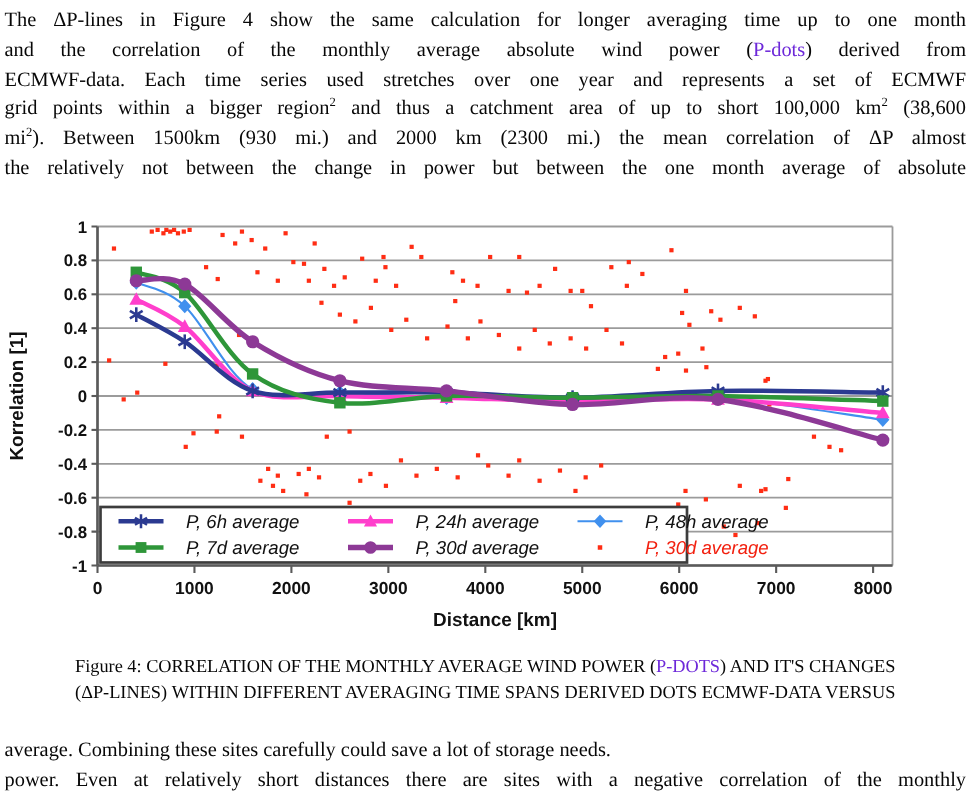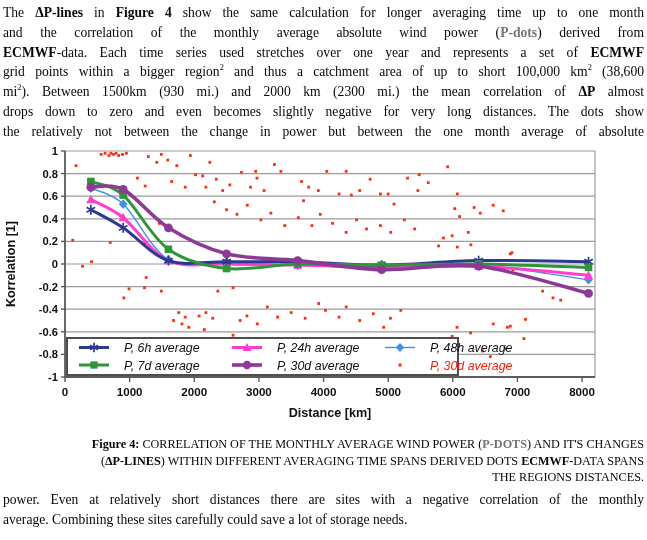--- a/index.html
+++ b/index.html
@@ -7,37 +7,36 @@
     width:647px;height:540px;position:relative;overflow:hidden;
     background:#ffffff;color:#070707;
     font-family:"Liberation Serif", serif;
   }
   .para{position:absolute;left:3px;width:641px;}
   #para-top{top:3px;}
   #caption{top:436px;}
   #para-bottom{top:490px;}
   .t-line{font-size:13.6px;line-height:19.8px;text-align:justify;text-align-last:justify;}
   .t-line.noj{text-align:left;text-align-last:left;}
-  .cap-line{font-size:12.2px;line-height:16.6px;text-align:right;}
-  .seg-b{font-weight:bold;margin-top:44px;}
-  .seg-red{color:#737373;}
+  .cap-line{font-size:12.2px;line-height:16.6px;text-align:center;}
+  .seg-b{font-weight:normal;margin-top:44px;}
+  .seg-red{color:#6d28d9;}
   .seg-sup{vertical-align:super;font-size:0.62em;line-height:0;}
   #figure{position:absolute;left:0;top:141px;width:647px;height:292px;}
   svg text{font-family:"Liberation Sans", sans-serif;}
 </style>
 </head>
 <body>
 
 <div id="para-top" class="para">
     <div class="t-line"><span>The </span><span class="seg-b">ΔP-lines</span><span> in </span><span class="seg-b">Figure 4</span><span> show the same calculation for longer averaging time up to one month</span></div>
     <div class="t-line"><span>and the correlation of the monthly average absolute wind power (</span><span class="seg-b seg-red">P-dots</span><span>) derived from</span></div>
     <div class="t-line"><span class="seg-b">ECMWF</span><span>-data. Each time series used stretches over one year and represents a set of </span><span class="seg-b">ECMWF</span></div>
     <div class="t-line"><span>grid points within a bigger region</span><span class="seg-sup">2</span><span> and thus a catchment area of up to short 100,000 km</span><span class="seg-sup">2</span><span> (38,600</span></div>
     <div class="t-line"><span>mi</span><span class="seg-sup">2</span><span>). Between 1500km (930 mi.) and 2000 km (2300 mi.) the mean correlation of </span><span class="seg-b">ΔP</span><span> almost</span></div>
-    <div class="t-line"><span>drops down to zero and even becomes slightly negative for very long distances. The dots show</span></div>
     <div class="t-line"><span>the relatively not between the change in power but between the one month average of absolute</span></div>
   </div>
 
 <div id="figure">
   <svg id="chart-svg" viewBox="0 0 647 292" width="647" height="292">
       <line x1="65" x2="595" y1="10" y2="10" stroke="#9b9b9b" stroke-width="1.2"></line>
       <line x1="65" x2="595" y1="32.599999999999994" y2="32.599999999999994" stroke="#9b9b9b" stroke-width="1.2"></line>
       <line x1="65" x2="595" y1="55.2" y2="55.2" stroke="#9b9b9b" stroke-width="1.2"></line>
       <line x1="65" x2="595" y1="77.8" y2="77.8" stroke="#9b9b9b" stroke-width="1.2"></line>
       <line x1="65" x2="595" y1="100.4" y2="100.4" stroke="#9b9b9b" stroke-width="1.2"></line>
@@ -312,20 +311,19 @@
       <line x1="232" x2="262" y1="224" y2="224" stroke="#8d3996" stroke-width="3.6"></line>
       <circle cx="247" cy="224" r="4.18" fill="#8d3996"></circle>
       <text x="277" y="228.5" font-size="12.4" font-style="italic" fill="#111">P, 30d average</text>
       <rect x="398.5" y="222.5" width="3" height="3" fill="#ff2d14"></rect>
       <text x="430" y="228.5" font-size="12.4" font-style="italic" fill="#f2200f">P, 30d average</text>
     </svg>
 </div>
 
 <div id="caption" class="para">
     <div class="cap-line"><span class="seg-b">Figure 4:</span><span> CORRELATION OF THE MONTHLY AVERAGE WIND POWER (</span><span class="seg-b seg-red">P-DOTS</span><span>) AND IT'S CHANGES</span></div>
-    <div class="cap-line"><span>(</span><span class="seg-b">ΔP-LINES</span><span>) WITHIN DIFFERENT AVERAGING TIME SPANS DERIVED DOTS </span><span class="seg-b">ECMWF-</span><span>DATA SPANS</span></div>
-    <div class="cap-line"><span>THE REGIONS DISTANCES.</span></div>
+    <div class="cap-line"><span>(</span><span class="seg-b">ΔP-LINES</span><span>) WITHIN DIFFERENT AVERAGING TIME SPANS DERIVED DOTS </span><span class="seg-b">ECMWF-</span><span>DATA VERSUS</span></div>
   </div>
 
 <div id="para-bottom" class="para">
+    <div class="t-line noj"><span>average. Combining these sites carefully could save a lot of storage needs.</span></div>
     <div class="t-line"><span>power. Even at relatively short distances there are sites with a negative correlation of the monthly</span></div>
-    <div class="t-line noj"><span>average. Combining these sites carefully could save a lot of storage needs.</span></div>
   </div>
 
 </body></html>

